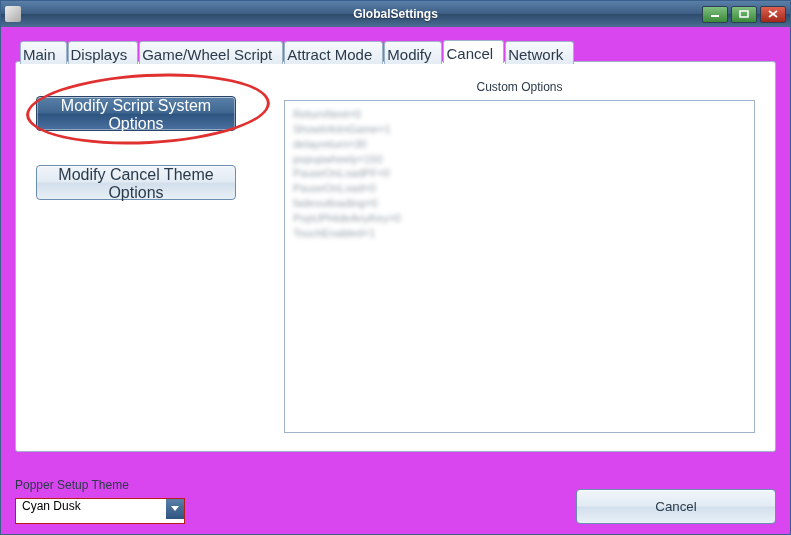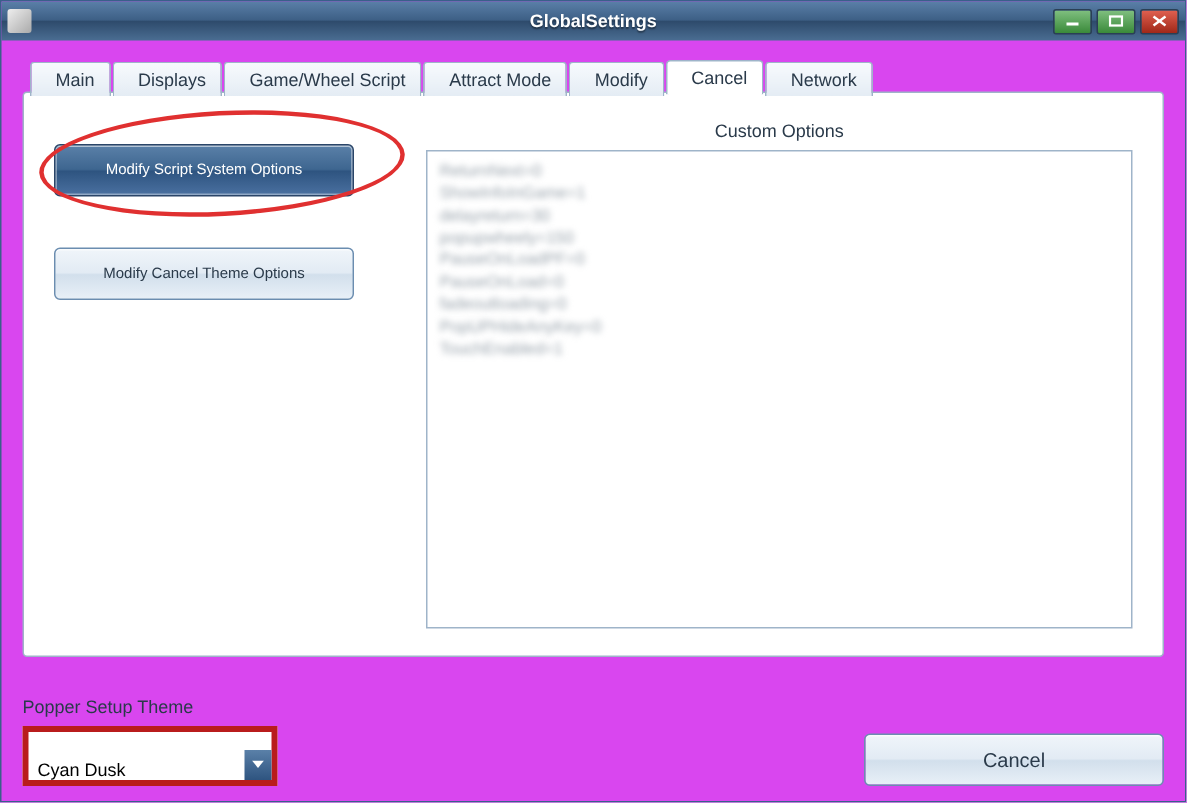--- a/index.html
+++ b/index.html
@@ -82,29 +82,29 @@
       margin-top: 8px;
     }
     .tabstrip {
       position: absolute;
       top: -22px;
       left: 4px;
       display: flex;
       height: 23px;
     }
     .tab {
-      padding: 4px 10px 3px 16px;
+      padding: 4px 10px 3px 2px;
       border: 1px solid #9fb4c9;
       border-bottom: none;
       background: linear-gradient(to bottom,#f7fafd,#e4ecf4);
       margin-right: 1px;
       border-radius: 3px 3px 0 0;
       color: #2a3a4a;
       cursor: pointer;
-      font-size: 12px;
+      font-size: 15px;
       position: relative;
       top: 1px;
     }
     .tab.active {
       background: #fff;
       top: 0px;
       padding-bottom: 4px;
       z-index: 2;
     }
     .tabpanel {
@@ -131,21 +131,21 @@
       border-radius: 50%;
       pointer-events: none;
       transform: rotate(-3deg);
     }
     .btn3d {
       height: 35px;
       border: 1px solid #6b8db0;
       border-radius: 4px;
       background: linear-gradient(to bottom,#f0f5fa 0%, #e2ebf4 48%, #d2dfec 52%, #e8f0f7 100%);
       color: #2a3a4a;
-      font-size: 10px;
+      font-size: 16px;
       cursor: pointer;
       box-shadow: inset 0 1px 0 rgba(255,255,255,0.6);
       width: 200px;
     }
     .btn3d.primary {
       background: linear-gradient(to bottom,#5a80a8 0%, #3e6690 48%, #2e5480 52%, #4a70a0 100%);
       color: #fff;
       border-color: #2a4568;
       box-shadow: inset 0 1px 0 rgba(255,255,255,0.25), 0 0 0 1px rgba(255,255,255,0.4) inset;
       width: 200px;
@@ -182,25 +182,25 @@
       gap: 18px;
     }
     .theme-block {
       display: flex;
       flex-direction: column;
       gap: 6px;
     }
     .theme-label { color: #2a3a4a; }
     .combo {
       width: 170px;
-      height: 40px;
-      border: 4px solid #b91c1c;
-      background: #fff;
-      display: flex;
-      align-items: flex-end;
+      height: 26px;
+      border: 1px solid #b91c1c;
+      background: #fff;
+      display: flex;
+      align-items: flex-start;
       padding-left: 6px;
       cursor: pointer;
       position: relative;
     }
     .combo .arrow {
       width: 18px;
       height: 20px;
       background: linear-gradient(to bottom,#5a80a8,#2e5480);
       margin-left: auto;
       display:flex; align-items:center; justify-content:center;

